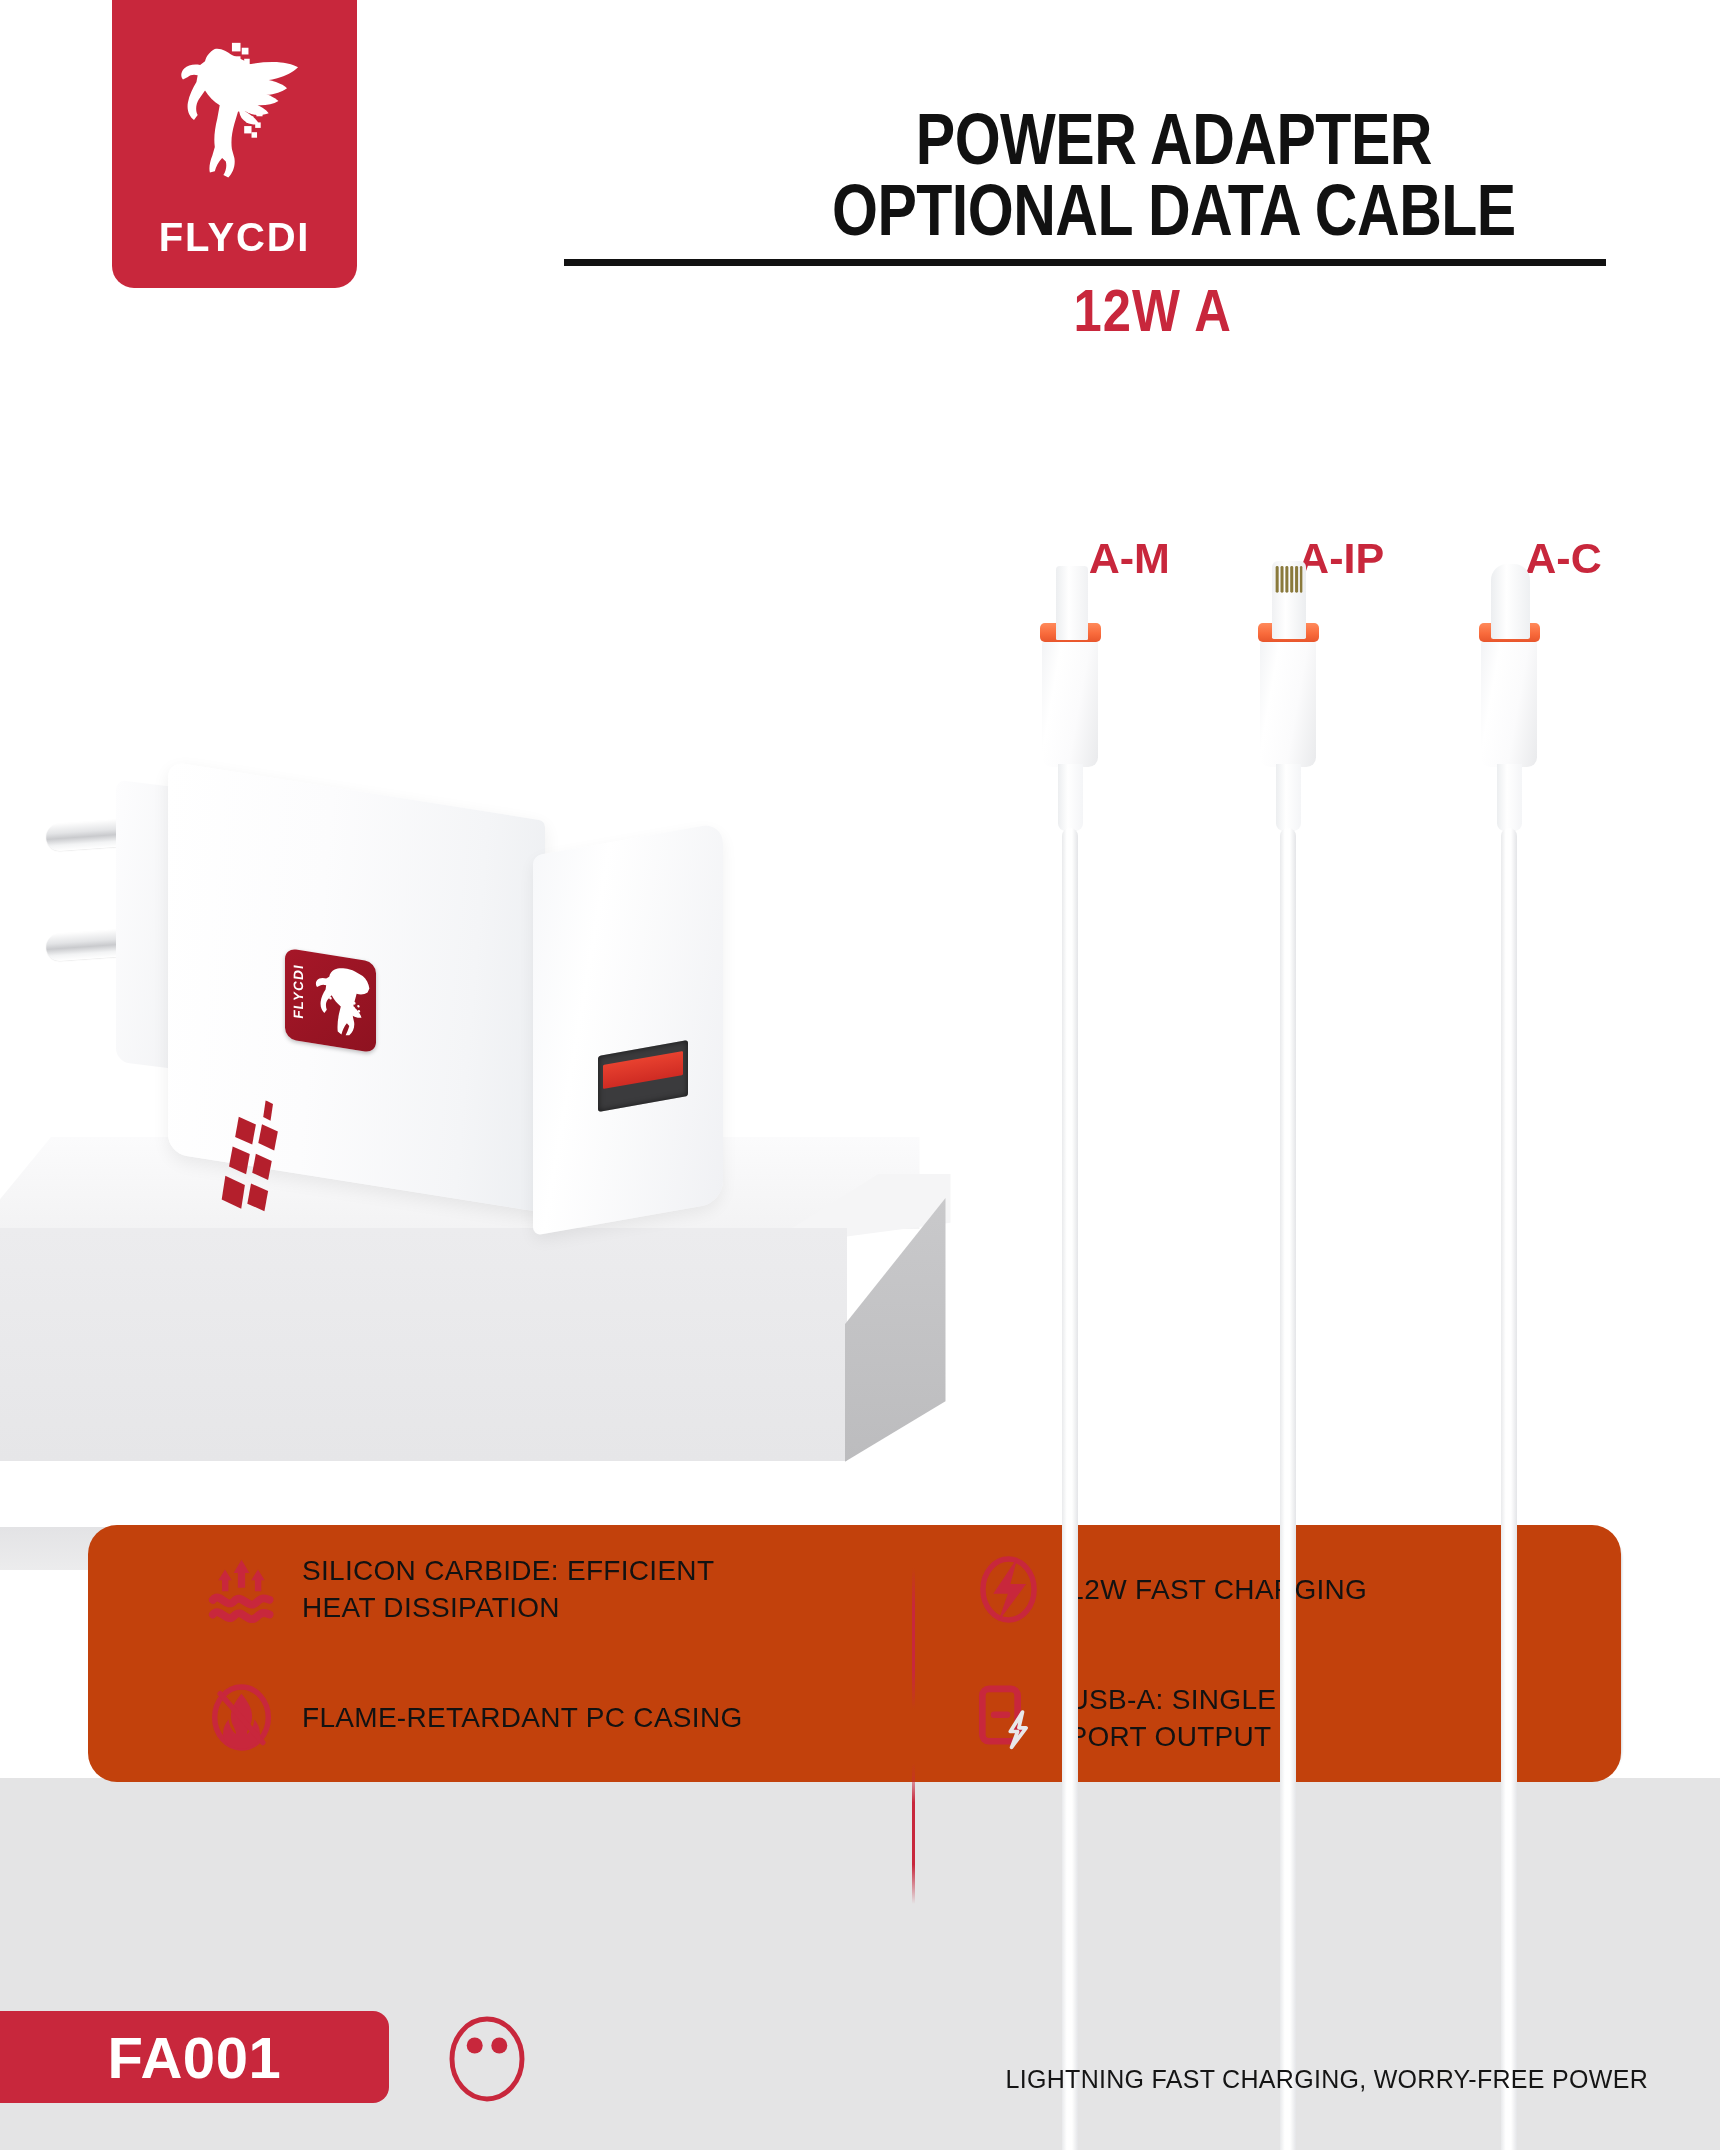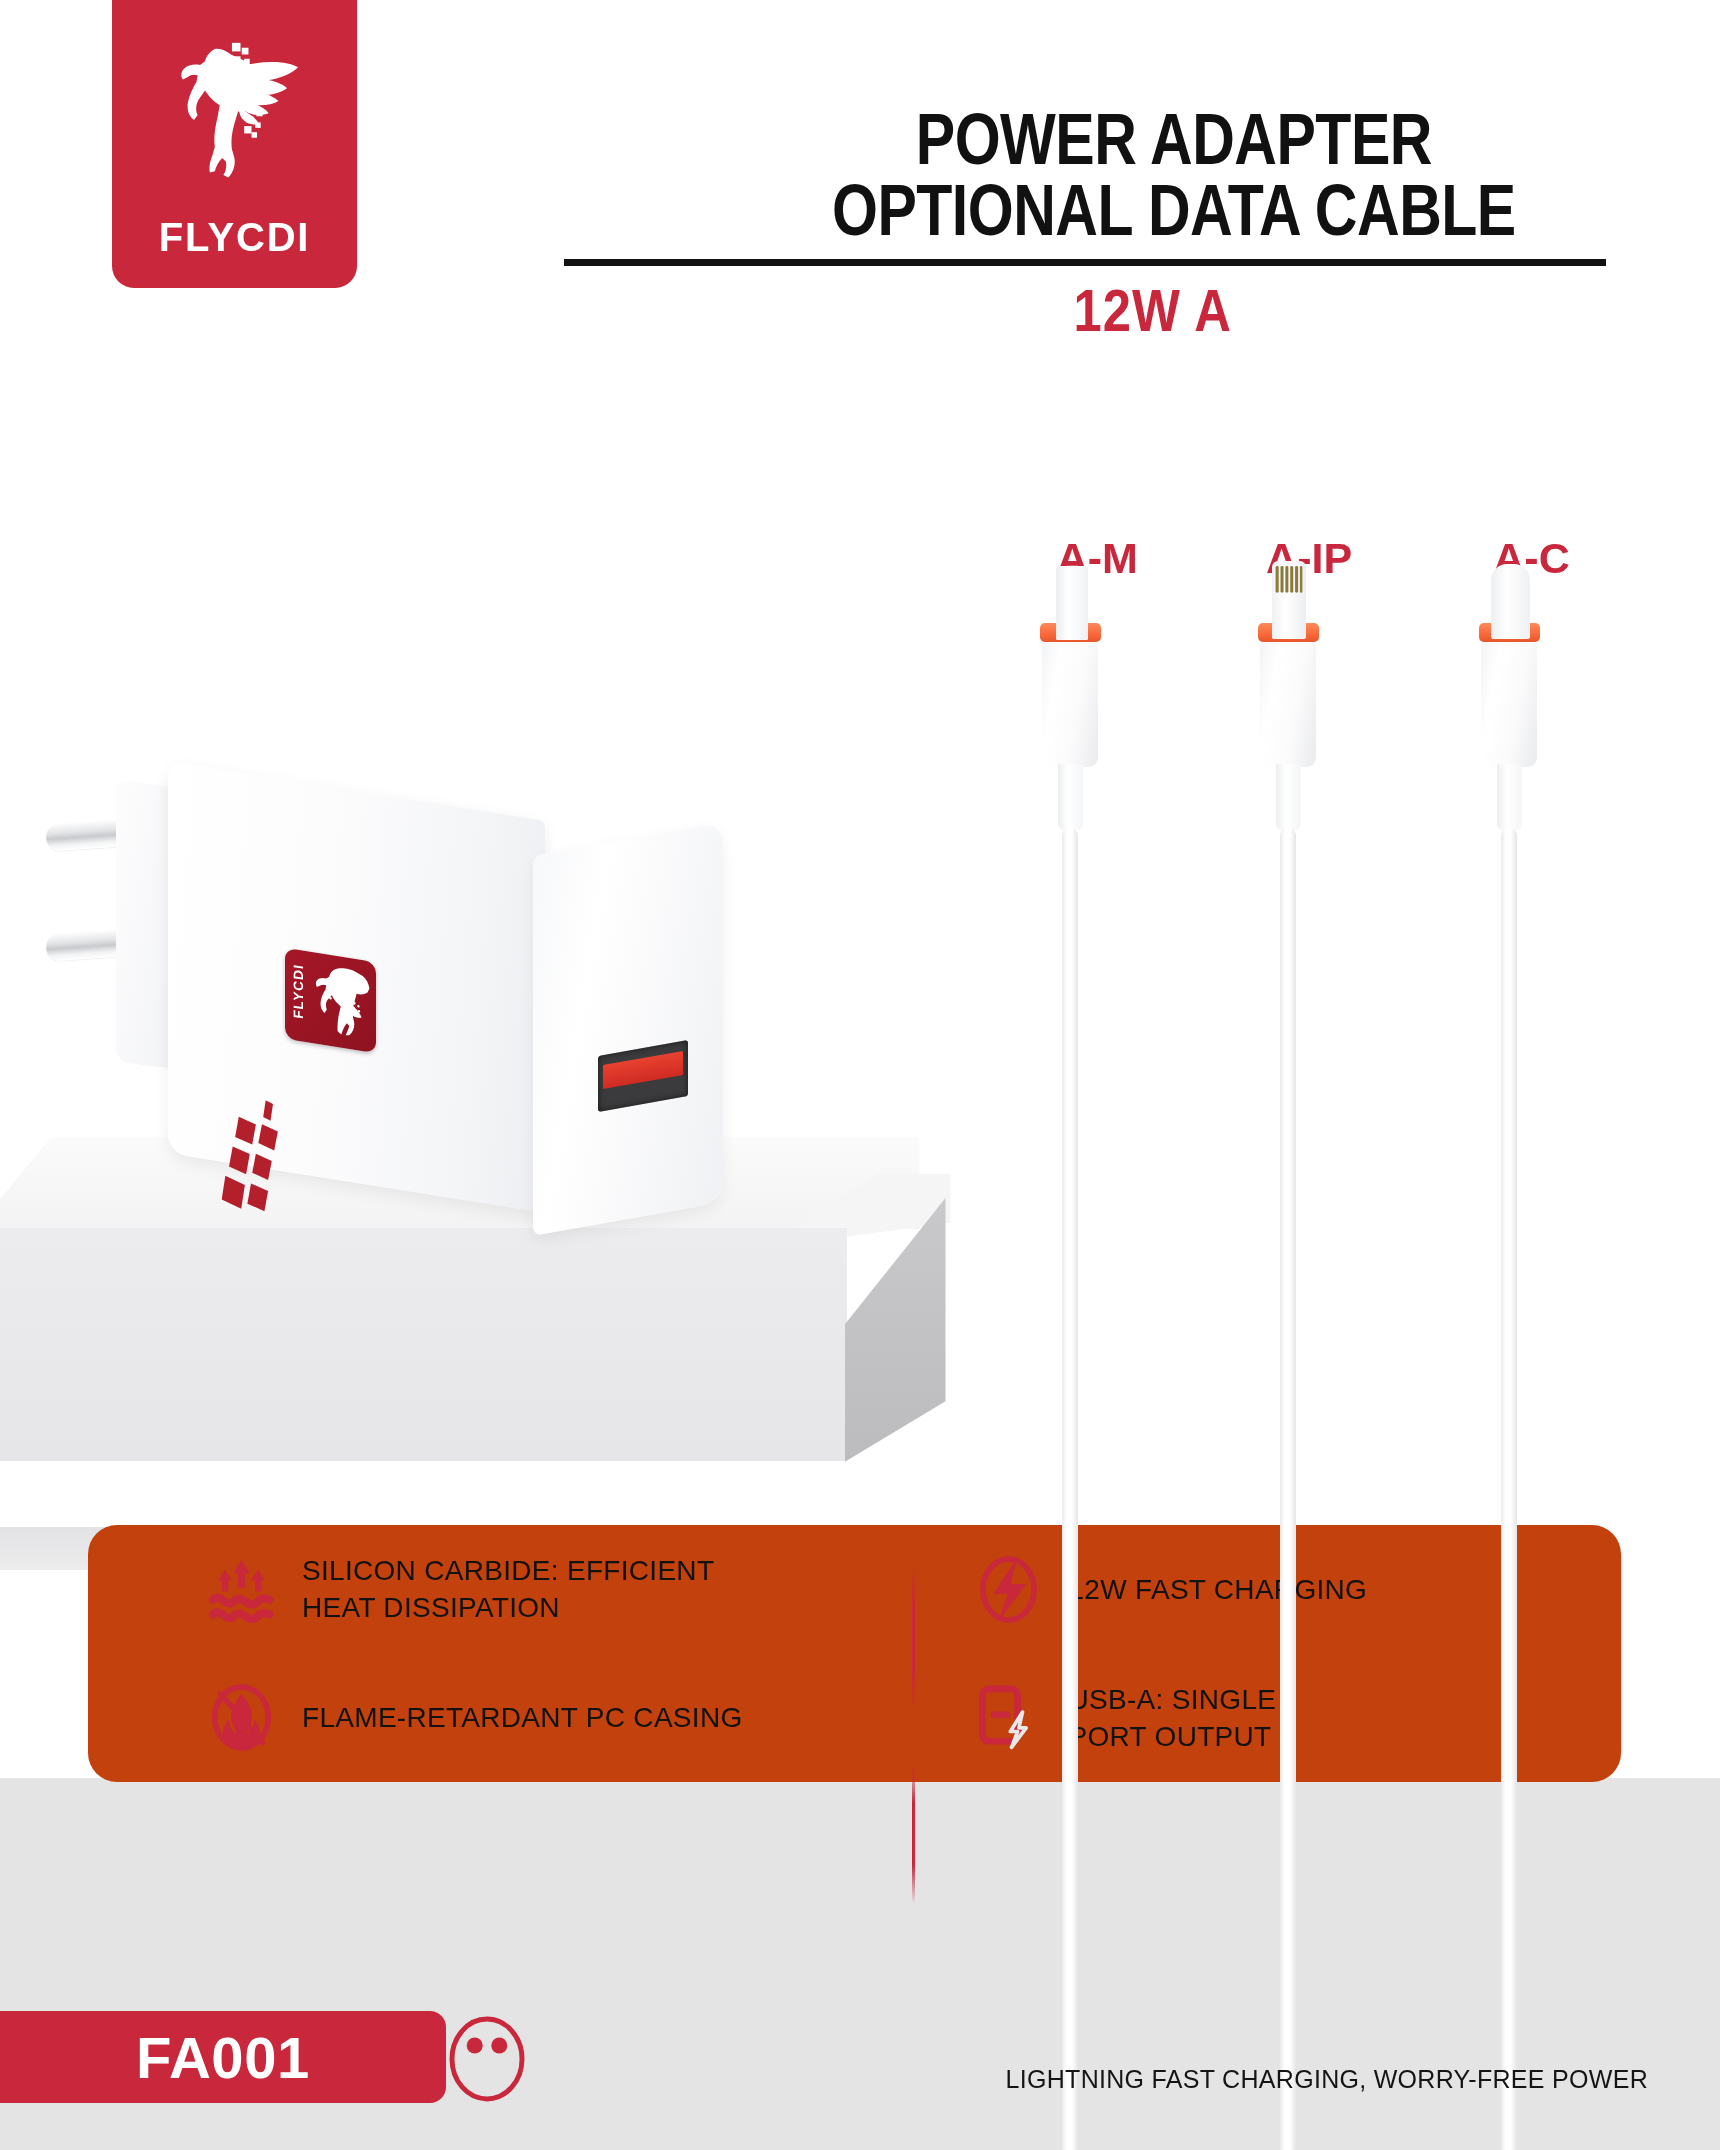--- a/index.html
+++ b/index.html
@@ -87,21 +87,21 @@
     background:linear-gradient(100deg,#f2f3f5 0%,#ffffff 26%,#fbfbfc 62%,#e9eaec 100%);
     border-radius:6.1px 6.1px 9.8px 9.8px;}
   .cable-strain{position:absolute;width:24.5px;height:67px;left:16px;top:126px;
     background:linear-gradient(90deg,#eceef0,#ffffff 40%,#f4f5f7 100%);
     border-radius:0 0 7.4px 7.4px;}
   .cable-collar{position:absolute;width:61px;height:18.4px;left:-2.5px;top:-14.7px;
     background:linear-gradient(180deg,#FF8A5B 0%,#F96B3C 55%,#E8562C 100%);
     border-radius:4.9px;}
   .conn-label{position:absolute;color:#C8273C;font-weight:700;font-size:43px;
     letter-spacing:0px;white-space:nowrap;
-    font-family:"Liberation Sans Narrow","Liberation Sans",sans-serif;}
+    font-family:"Liberation Sans Narrow","Liberation Sans",sans-serif;margin-left:32px;}
   .tip-micro{position:absolute;left:13.5px;top:-72px;width:32px;height:74px;
     background:linear-gradient(90deg,#eceef0,#ffffff 40%,#f0f1f3);
     border-radius:3.7px 3.7px 1.2px 1.2px;}
   .tip-light{position:absolute;left:12.3px;top:-77px;width:34px;height:78px;
     background:linear-gradient(90deg,#f0f1f3,#ffffff 40%,#eceef0);
     border-radius:6.1px 6.1px 1.8px 1.8px;}
   .tip-typec{position:absolute;left:9.8px;top:-74px;width:39px;height:75px;
     background:linear-gradient(90deg,#eceef0,#ffffff 40%,#eef0f2);
     border-radius:16px 16px 2.5px 2.5px;}
 
@@ -117,21 +117,21 @@
   .feat-text{font-size:28px;line-height:1.33;color:#121212;letter-spacing:0.3px;
     font-family:"Liberation Sans Narrow","Liberation Sans",sans-serif;}
   .divider{position:absolute;left:912px;width:2.5px;height:141px;
     background:linear-gradient(180deg,rgba(200,39,60,0) 0%,#C8273C 28%,#C8273C 72%,rgba(200,39,60,0) 100%);}
   #div-top{top:1568px;z-index:7;}
   #div-bot{top:1763px;z-index:7;}
 
   
   #bottom-bar{position:absolute;left:0;top:1778px;width:1720px;height:373px;
     background:#e4e4e5;z-index:2;}
-  #model-tab{position:absolute;left:0;top:2011px;width:446px;height:92px;
+  #model-tab{position:absolute;left:0;top:2011px;width:389px;height:92px;
     background:#C8273C;border-radius:0 16px 16px 0;z-index:14;
     display:flex;align-items:center;justify-content:center;}
   #model-tab span{color:#fff;font-size:58px;font-weight:700;letter-spacing:0.6px;
     font-family:"Liberation Sans Narrow","Liberation Sans",sans-serif;}
   #plug-icon{position:absolute;left:444px;top:2016px;width:86px;height:86px;z-index:14;}
   #tagline{position:absolute;right:72px;top:2065px;z-index:14;
     font-size:25px;color:#151515;letter-spacing:0.3px;white-space:nowrap;
     font-family:"Liberation Sans Narrow","Liberation Sans",sans-serif;}
 </style>
 </head>

